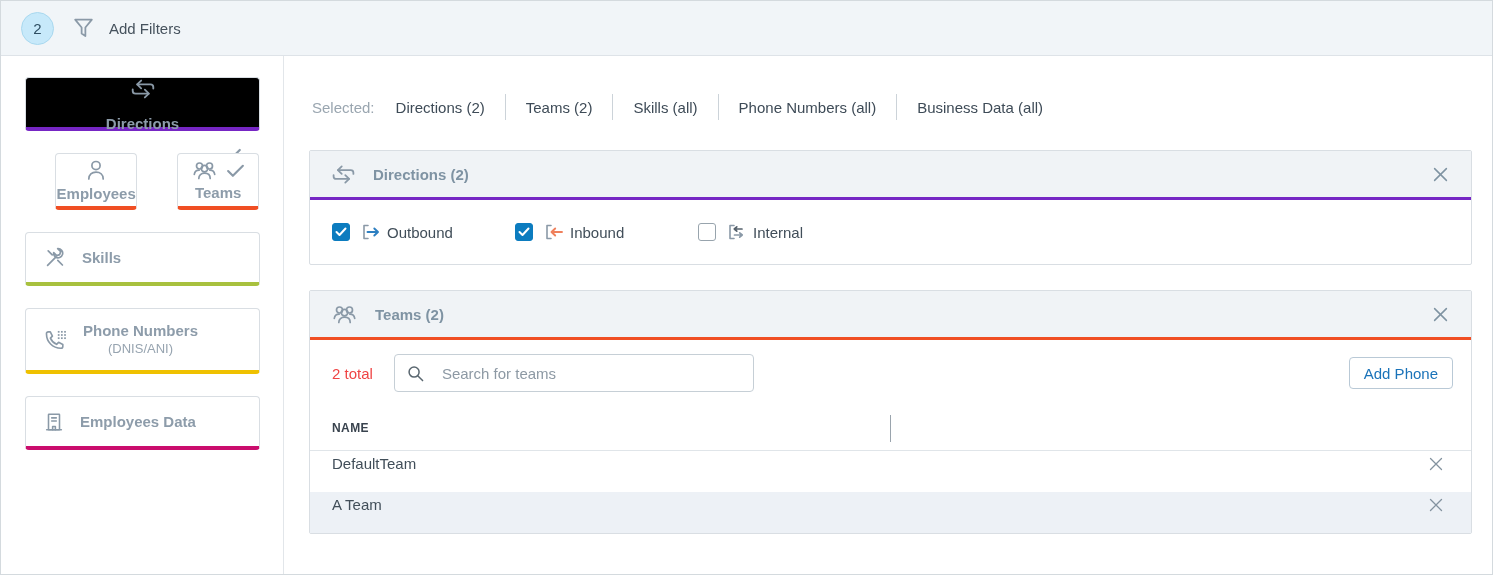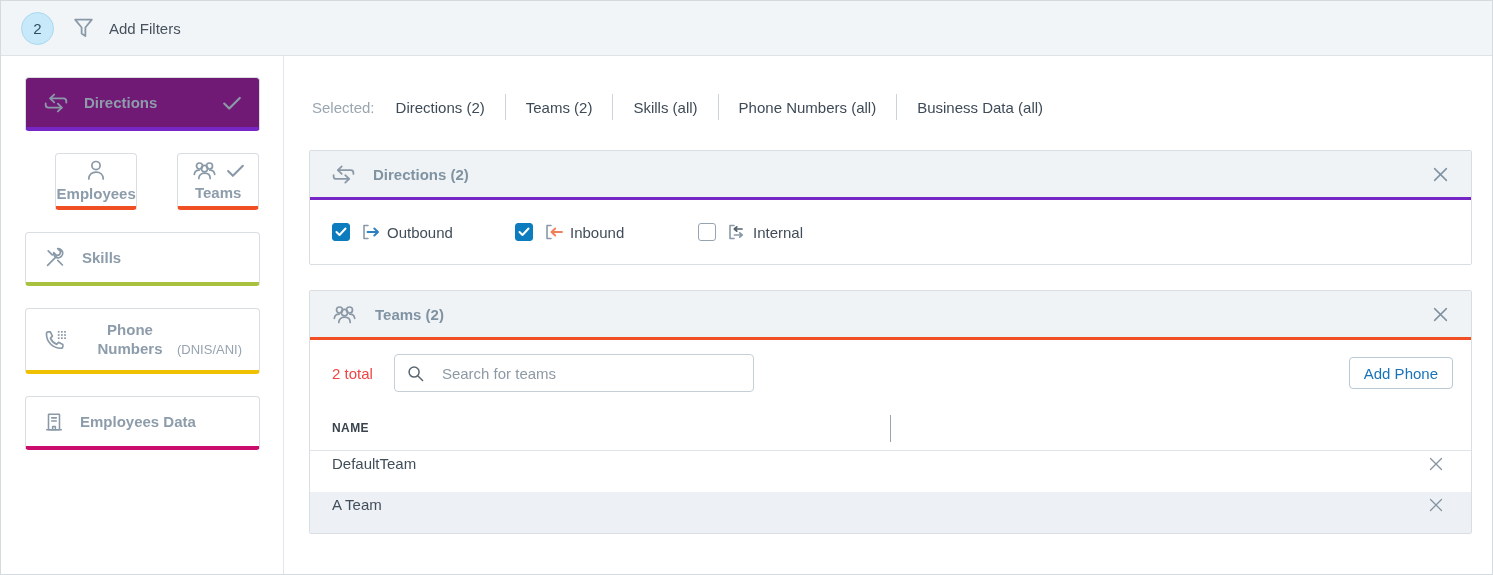--- a/index.html
+++ b/index.html
@@ -17,35 +17,35 @@
   svg { display:block; }
   .st { fill:none; stroke:#8a99a7; stroke-width:1.7; stroke-linecap:round; stroke-linejoin:round; }
 
   
   .content { display:flex; height:518px; }
   .sidebar { width:283px; flex-shrink:0; border-right:1px solid #e2e6ea; padding:21px 24px 0 24px; background:#fff; }
   .main { flex:1; padding:38px 20px 0 25px; background:#fff; overflow:hidden; }
 
   
   .fbtn { border:1px solid #d9dee3; border-bottom-width:4px; border-radius:4px; background:#fff; color:#8d9caa; font-weight:700; font-size:15px; font-family:inherit; cursor:pointer; display:flex; align-items:center; }
-  .fbtn.active { background:#701a75; }
+  .fbtn.active { background:#000000;flex-direction:column; }
   .u-purple  { border-bottom-color:#7626c4; }
   .u-orange  { border-bottom-color:#f04e23;margin-left:30px; }
   .u-green   { border-bottom-color:#a8c13e; }
   .u-yellow  { border-bottom-color:#efc100; }
   .u-magenta { border-bottom-color:#ca0d6d; }
   .wide { width:235px; height:54px; padding:0 17px; gap:15px; margin-bottom:22px; }
   .wide .check { margin-left:auto; }
   .row2 { display:flex; gap:10px; margin-bottom:22px; }
   .stack { flex-direction:column; justify-content:center; gap:3px; height:57px; padding:4px 0; }
   .stack.employees { width:113px; }
   .stack.teams { width:112px; }
   .stack .toprow { display:flex; align-items:center; gap:8px; }
   .btn-tall { height:66px; }
-  .lblcol { display:flex; flex-direction:row; align-items:flex-end; line-height:1.25; }
+  .lblcol { display:flex; flex-direction:column; align-items:center; line-height:1.25; }
   .sublabel { font-size:13px; font-weight:400; color:#97a4b0; }
 
   
   .selected-bar { display:flex; align-items:center; font-size:15px; color:#3e4b57; margin-bottom:30px; padding-left:3px; }
   .sel-label { color:#9aa6b0; margin-right:21px; }
   .sel-div { width:1px; height:26px; background:#ccd3d9; margin:0 20px; }
 
   
   .panel { border:1px solid #d9dee3; border-radius:2px; background:#fff; margin-bottom:25px; }
   .panel-head { height:49px; background:#f0f3f6; display:flex; align-items:center; padding:0 21px; gap:17px; border-bottom:3px solid #7626c4; }

